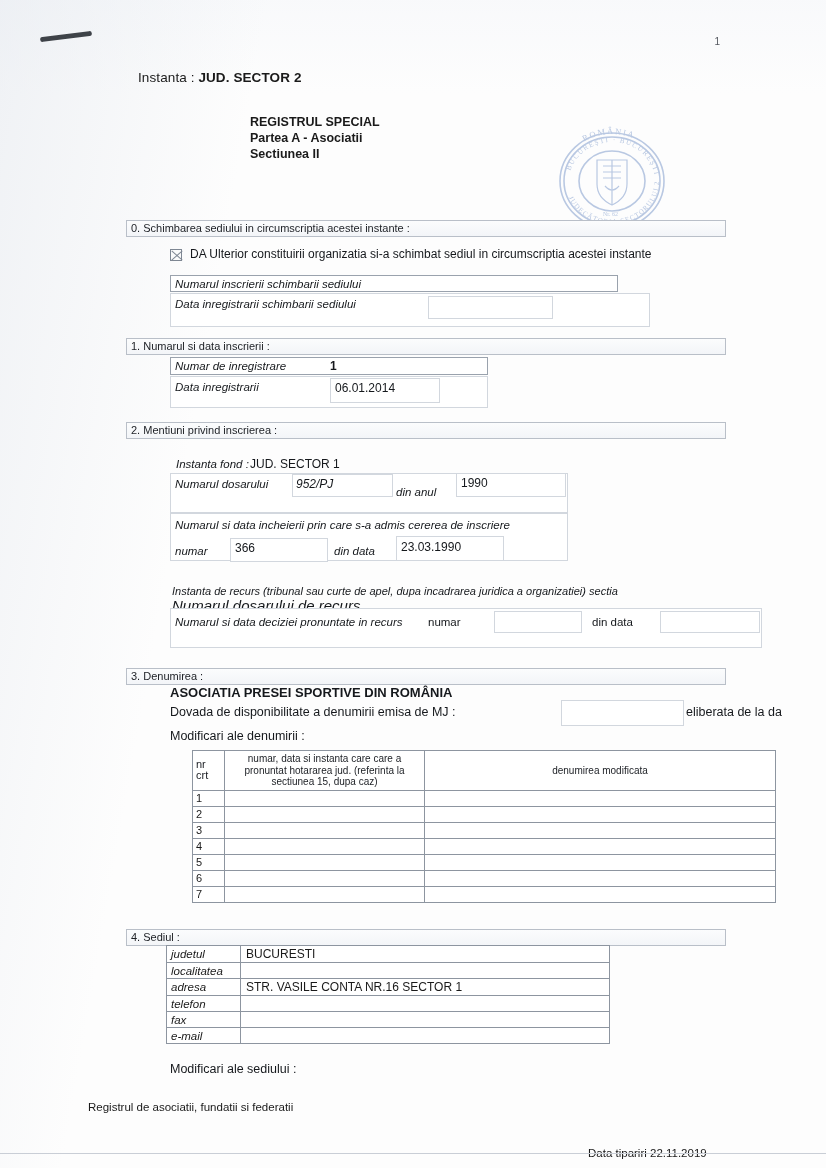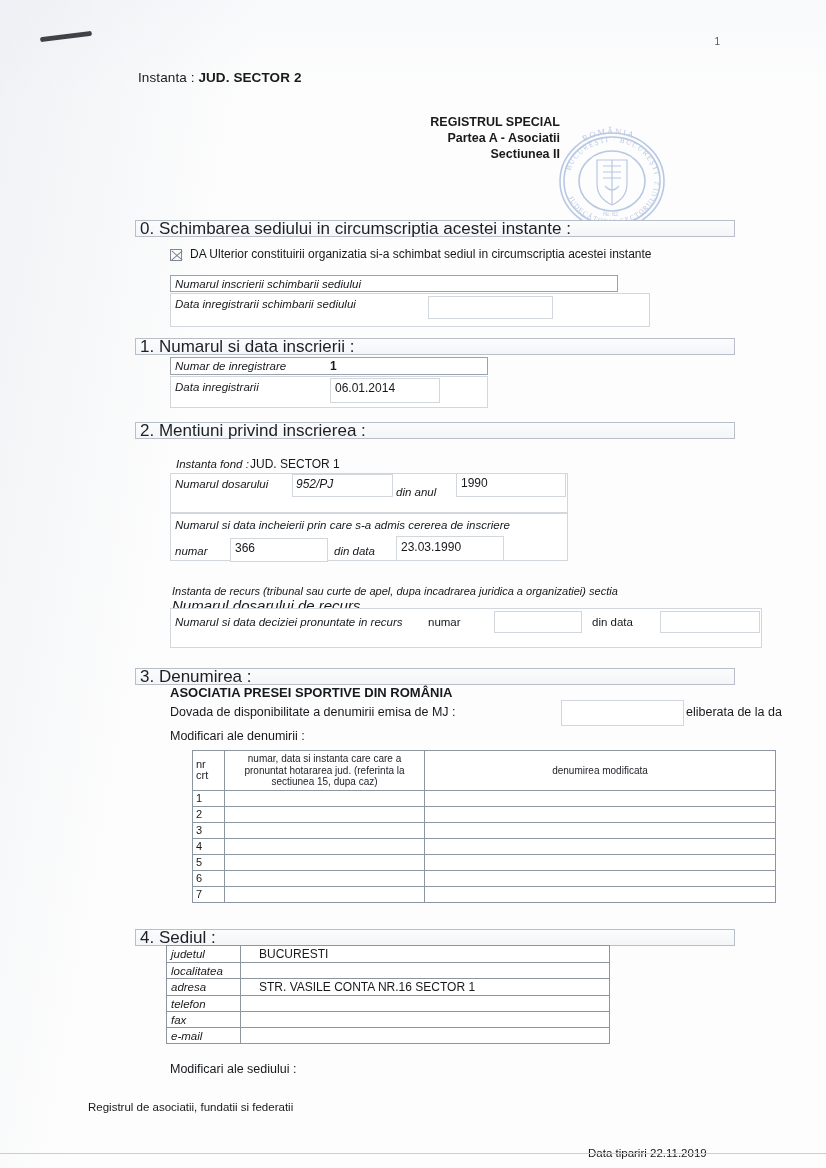--- a/index.html
+++ b/index.html
@@ -61,35 +61,34 @@
     letter-spacing: .1px;
   }
   .instanta .v { font-weight: bold; }
 
   .title-block {
     left: 250px; top: 114px;
     width: 310px;
     font-size: 12.5px;
     font-weight: bold;
     line-height: 16px;
-    text-align: right;
+    text-align: left;
   }
 
   
   .sec {
     position: absolute;
     height: 17px;
     border: 1px solid #b9bfc8;
     background: linear-gradient(180deg, #fbfcfd 0%, #f3f5f8 100%);
-    font-size: 17px;
+    font-size: 11px;
     line-height: 15px;
     padding-left: 4px;
     box-sizing: border-box;
     color: #1c1f24;
-    margin-left: 9px;
   }
 
   
   .box {
     position: absolute;
     border: 1px solid #9aa2ad;
     background: #ffffff;
     box-sizing: border-box;
   }
   .box.softer { border-color: #d2d7de; }
@@ -160,21 +159,21 @@
 
   
   #tbl-sediu { left: 166px; top: 945px; width: 444px; }
   #tbl-sediu td { height: 16px; }
   #tbl-sediu .k {
     width: 74px;
     font-style: italic;
     font-size: 11.5px;
     padding-left: 4px;
   }
-  #tbl-sediu .v { font-size: 12px; padding-left: 18px; }
+  #tbl-sediu .v { font-size: 12px; padding-left: 5px; }
 
   
   .footer-left  { left: 88px;  top: 1101px; font-size: 11.5px; }
   .footer-right { left: 588px; top: 1147px; font-size: 11.5px; }
 
   
   .stamp {
     position: absolute;
     left: 543px; top: 126px;
     width: 138px; height: 104px;

